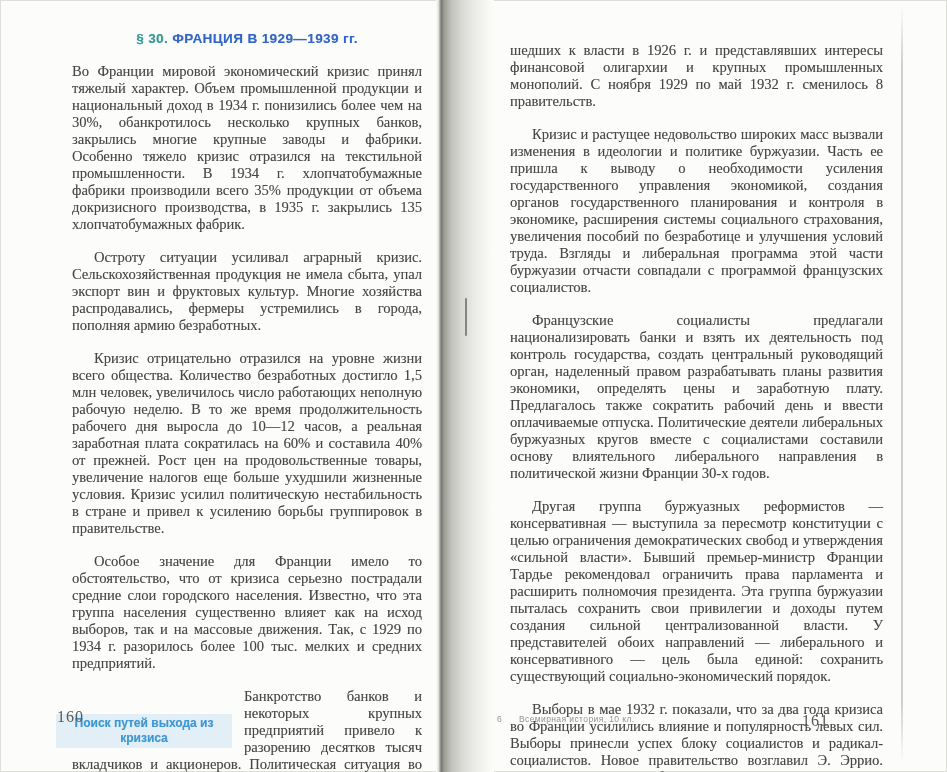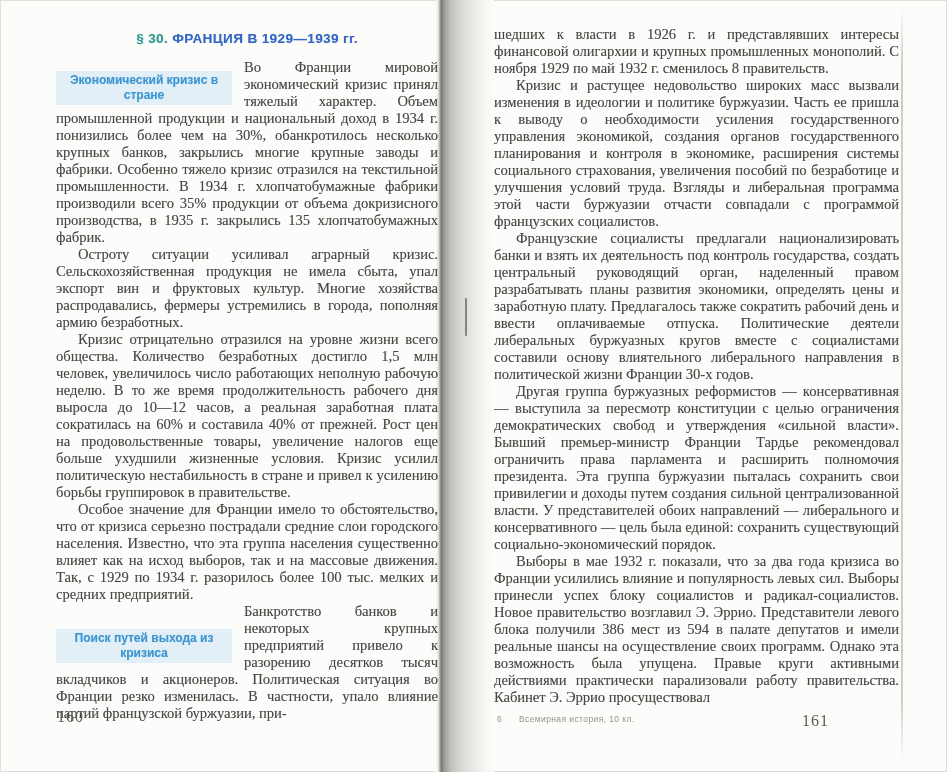--- a/index.html
+++ b/index.html
@@ -24,21 +24,21 @@
     background:linear-gradient(to bottom,rgba(150,150,145,0),
       rgba(148,148,143,.45) 8%,rgba(148,148,143,.45) 92%,rgba(150,150,145,0));
   }
   .page{position:absolute;top:26px;}
   .page-left{left:56px;width:382px;}
   .page-right{left:494px;width:405px;}
   .body-text{
     font-size:14.5px;line-height:17px;color:#474644;text-align:justify;
     text-shadow:.3px .3px .6px rgba(72,72,70,.35);
   }
-  .body-text p{margin:0;text-indent:22px;}
+  .body-text p{margin:16px;text-indent:22px;}
   .body-text p.no-indent{text-indent:0;}
   .chapter-heading{
     text-align:center;font-family:"Liberation Sans","DejaVu Sans",sans-serif;
     font-weight:bold;font-size:13.5px;letter-spacing:.4px;margin:4px 0 12px 0;
     text-shadow:.3px .3px .8px rgba(60,90,160,.35);
   }
   .chapter-number{color:#2e9d90;}
   .chapter-title{color:#3166c4;}
   .section-float{
     float:left;width:170px;margin:12px 12px 3px 0;padding:2px 3px;
@@ -70,21 +70,20 @@
   <div class="binding-artifact"></div>
   <div class="page-edge-right"></div>
 
   <div class="page page-left body-text">
     <div class="chapter-heading">
       <span class="chapter-number">§ 30.</span>
       <span class="chapter-title">ФРАНЦИЯ В 1929—1939 гг.</span>
     </div>
 
     <div>
-      <div class="section-float">Экономический кризис в стране</div>
       <p class="no-indent">Во Франции мировой экономический кризис принял тяжелый характер. Объем промышленной продукции и национальный доход в 1934 г. понизились более чем на 30%, обанкротилось несколько крупных банков, закрылись многие крупные заводы и фабрики. Особенно тяжело кризис отразился на текстильной промышленности. В 1934 г. хлопчатобумажные фабрики производили всего 35% продукции от объема докризисного производства, в 1935 г. закрылись 135 хлопчатобумажных фабрик.</p>
     </div>
 
     <p>Остроту ситуации усиливал аграрный кризис. Сельскохозяйственная продукция не имела сбыта, упал экспорт вин и фруктовых культур. Многие хозяйства распродавались, фермеры устремились в города, пополняя армию безработных.</p>
     <p>Кризис отрицательно отразился на уровне жизни всего общества. Количество безработных достигло 1,5 млн человек, увеличилось число работающих неполную рабочую неделю. В то же время продолжительность рабочего дня выросла до 10—12 часов, а реальная заработная плата сократилась на 60% и составила 40% от прежней. Рост цен на продовольственные товары, увеличение налогов еще больше ухудшили жизненные условия. Кризис усилил политическую нестабильность в стране и привел к усилению борьбы группировок в правительстве.</p>
     <p>Особое значение для Франции имело то обстоятельство, что от кризиса серьезно пострадали средние слои городского населения. Известно, что эта группа населения существенно влияет как на исход выборов, так и на массовые движения. Так, с 1929 по 1934 г. разорилось более 100 тыс. мелких и средних предприятий.</p>
 
     <div>
       <div class="section-float second">Поиск путей выхода из кризиса</div>
       <p class="no-indent">Банкротство банков и некоторых крупных предприятий привело к разорению десятков тысяч вкладчиков и акционеров. Политическая ситуация во Франции резко изменилась. В частности, упало влияние партий французской буржуазии, при-</p>

